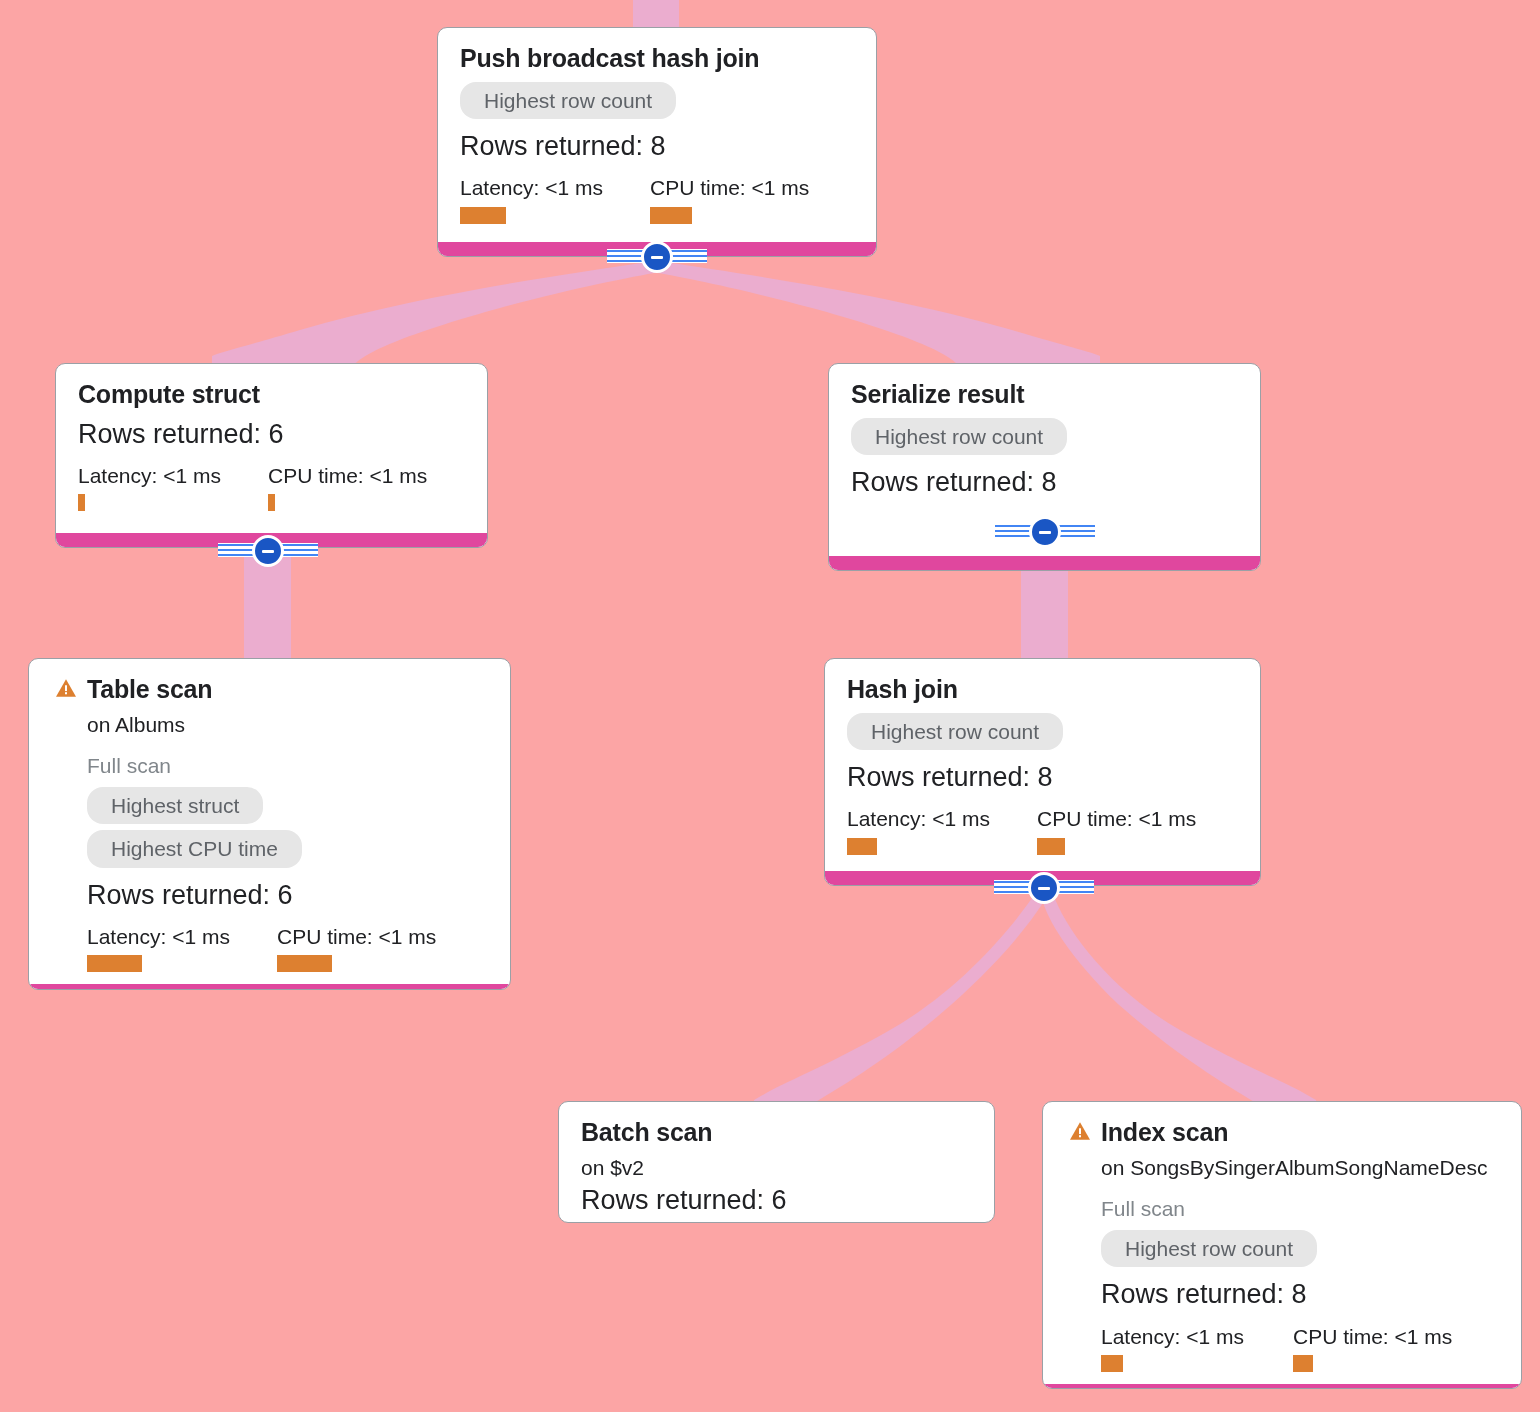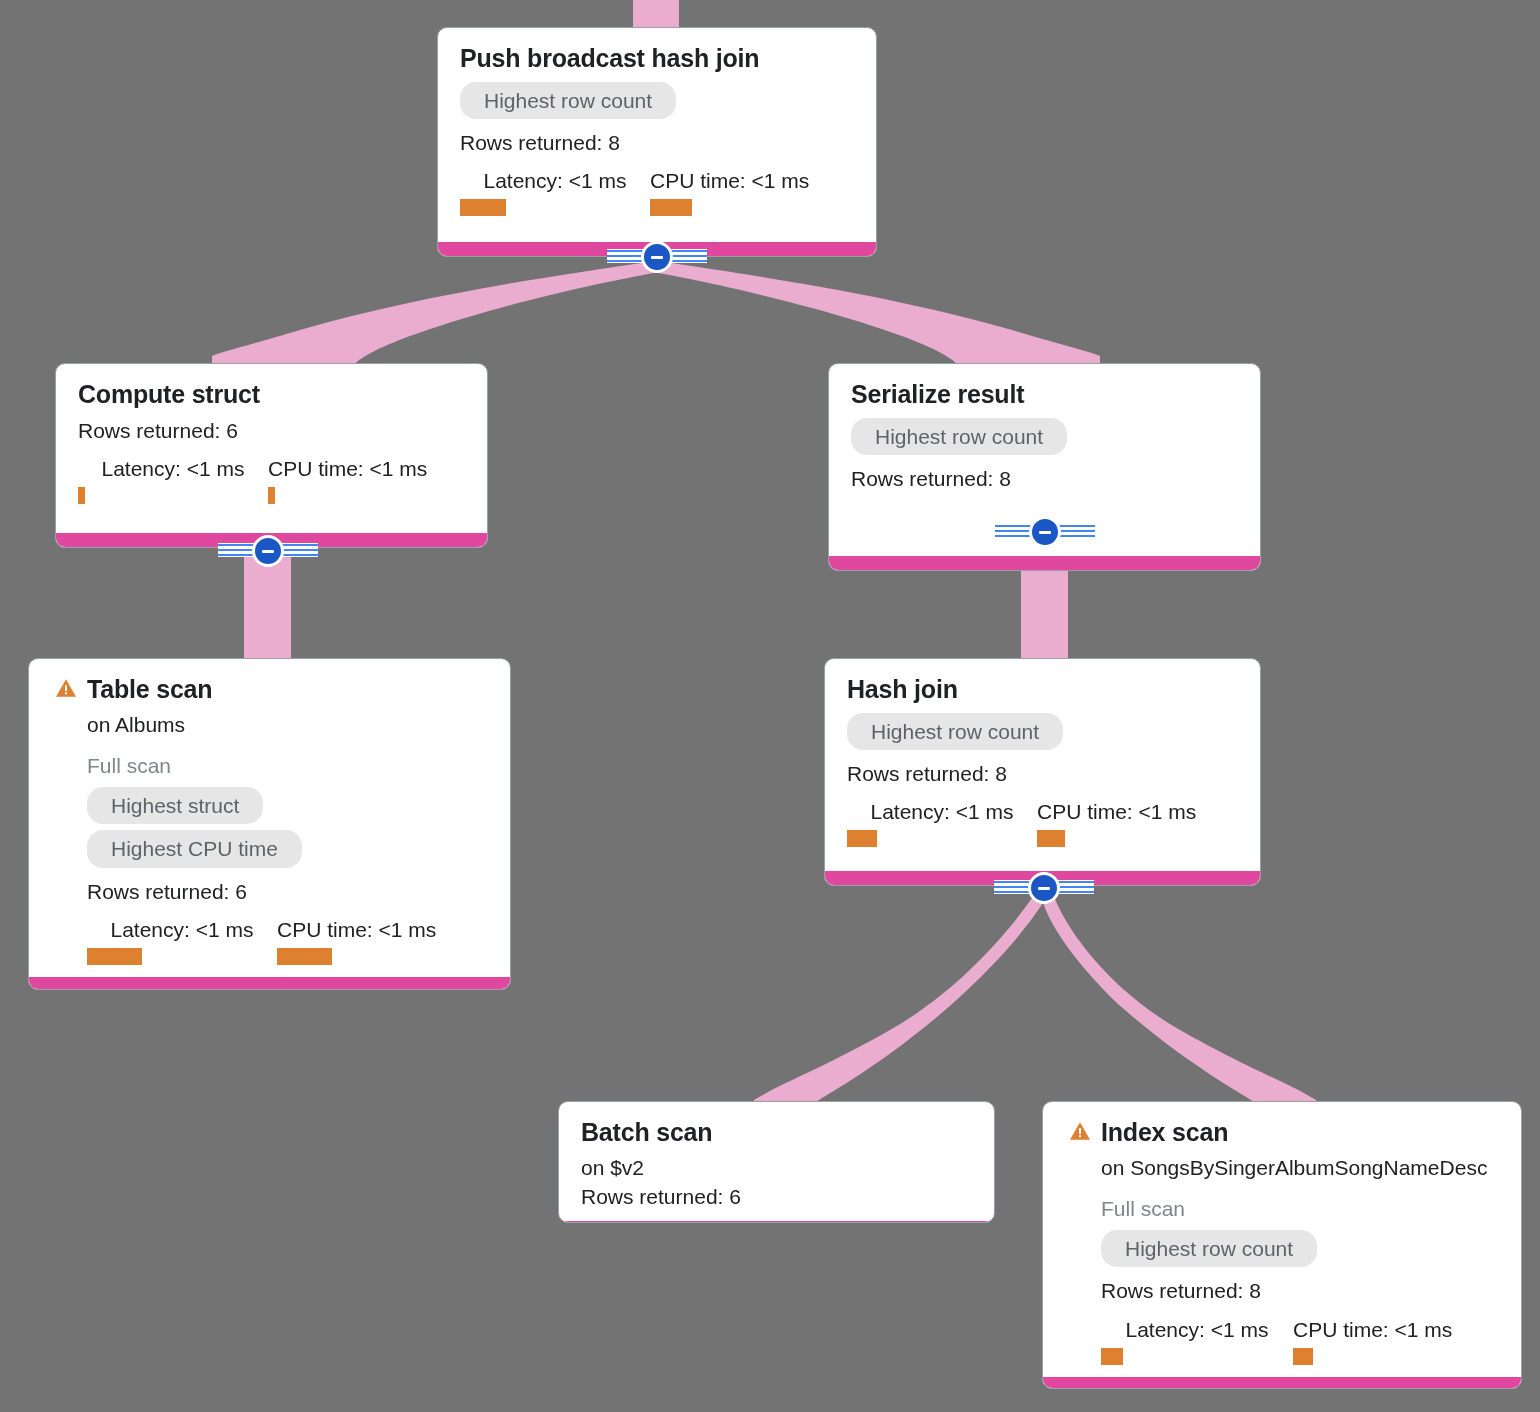--- a/index.html
+++ b/index.html
@@ -4,21 +4,21 @@
 <style>
   html, body {
     margin: 0;
     padding: 0;
     background: #F1F3F4;
   }
   #canvas {
     position: relative;
     width: 1540px;
     height: 1412px;
-    background: #737373;
+    background: #fca5a5;
     font-family: "Liberation Sans", sans-serif;
     overflow: hidden;
   }
   #edges {
     position: absolute;
     left: 0; top: 0;
     width: 1540px;
     height: 1412px;
     pointer-events: none;
   }
@@ -81,39 +81,38 @@
     color: #5F6368;
     border-radius: 16px;
     font-size: 21px;
     padding: 6px 24px;
     margin-top: 9px;
     align-self: flex-start;
     line-height: 1.2;
     white-space: nowrap;
   }
   .rows-line {
-    font-size: 21px;
+    font-size: 27px;
     color: #202124;
     margin-top: 11px;
     line-height: 1.2;
   }
   .metrics {
     display: flex;
     margin-top: 13px;
   }
   .metric {
     display: flex;
     flex-direction: column;
   }
   .metric-label {
     font-size: 21px;
     color: #202124;
     line-height: 1.2;
     white-space: nowrap;
-    text-align: center;
   }
   .metric-bar {
     height: 17px;
     background: #DD8030;
     margin-top: 6px;
   }
 
   
   .collapse {
     position: absolute;

